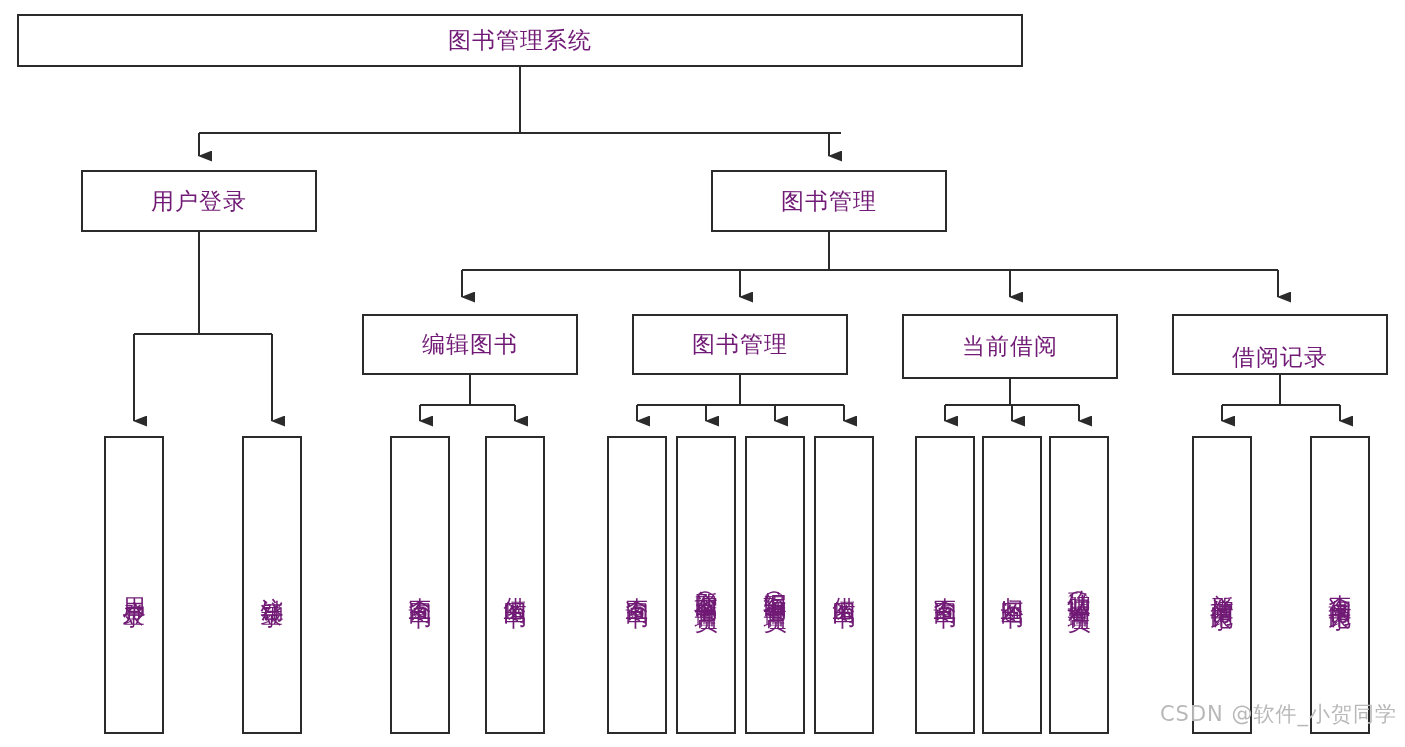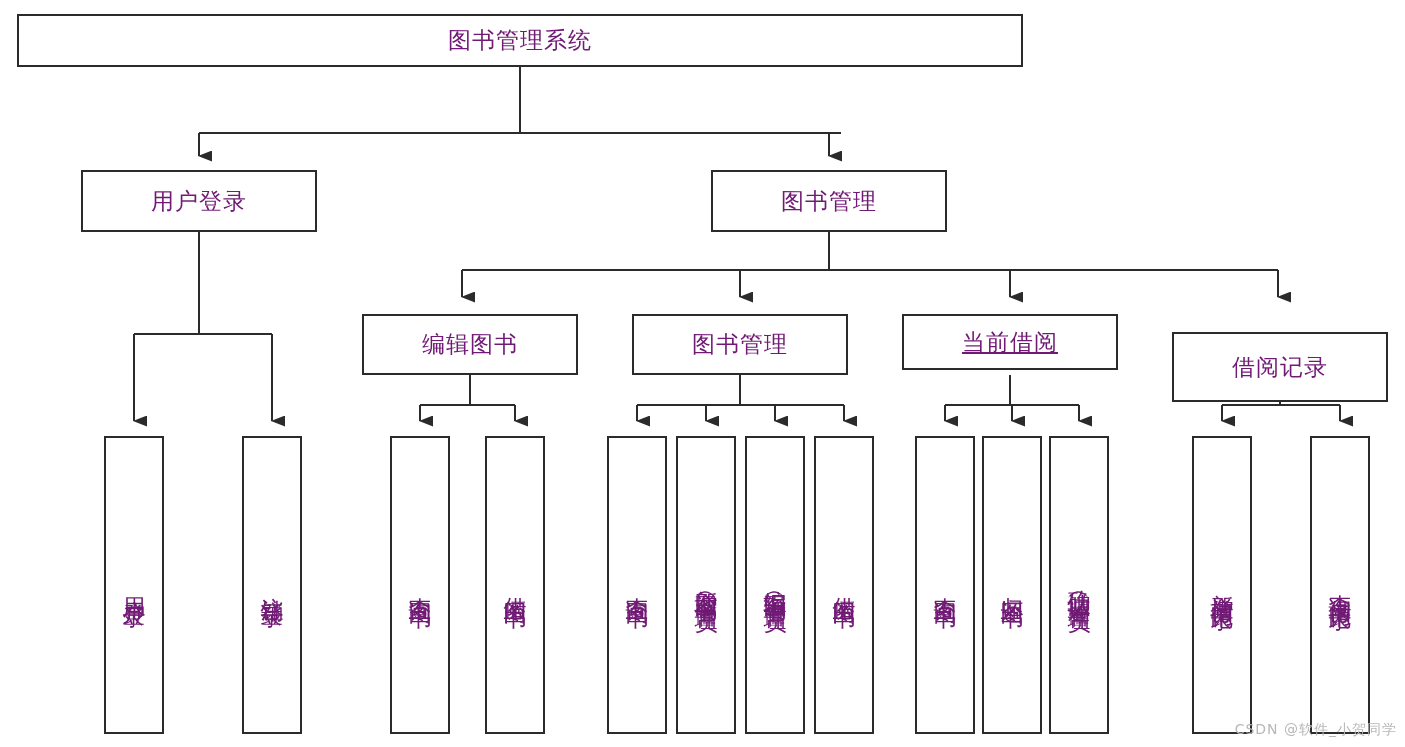--- a/index.html
+++ b/index.html
@@ -51,22 +51,22 @@
     white-space: nowrap;
     display: block;
   }
   .node-label {
     display: block;
     white-space: nowrap;
   }
   #watermark {
     position: absolute;
     right: 8px;
-    bottom: 8px;
-    font-size: 14px;
+    bottom: 19px;
+    font-size: 21px;
     color: #b8b8b8;
     letter-spacing: 1px;
     white-space: nowrap;
     user-select: none;
   }
 </style>
 </head>
 <body>
 
 <div id="diagram-root">
@@ -132,24 +132,24 @@
   <div class="node horiz" style="left:711px; top:170px; width:236px; height:62px;">
     <span class="node-label">图书管理</span>
   </div>
 
   <div class="node horiz" style="left:362px; top:314px; width:216px; height:61px;">
     <span class="node-label">编辑图书</span>
   </div>
   <div class="node horiz" style="left:632px; top:314px; width:216px; height:61px;">
     <span class="node-label">图书管理</span>
   </div>
-  <div class="node horiz" style="left:902px; top:314px; width:216px; height:56px;text-decoration:underline;">
+  <div class="node horiz" style="left:902px; top:314px; width:216px; height:65px;">
     <span class="node-label">当前借阅</span>
   </div>
-  <div class="node horiz" style="left:1172px; top:332px; width:216px; height:70px;">
+  <div class="node horiz" style="left:1172px; top:314px; width:216px; height:61px;align-items:flex-end;">
     <span class="node-label">借阅记录</span>
   </div>
 
   <div class="node leaf" style="left:104px; top:436px; width:60px; height:298px;">
     <span class="vtext">用户登录</span>
   </div>
   <div class="node leaf" style="left:242px; top:436px; width:60px; height:298px;">
     <span class="vtext">注销登录</span>
   </div>
 

